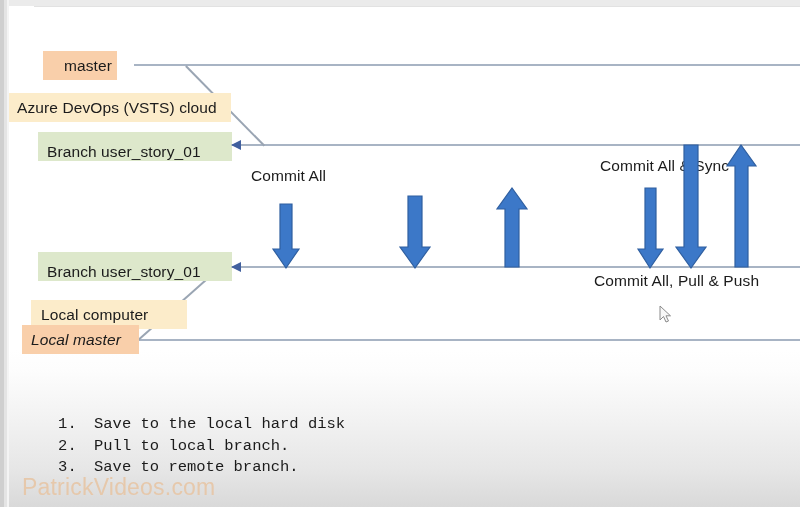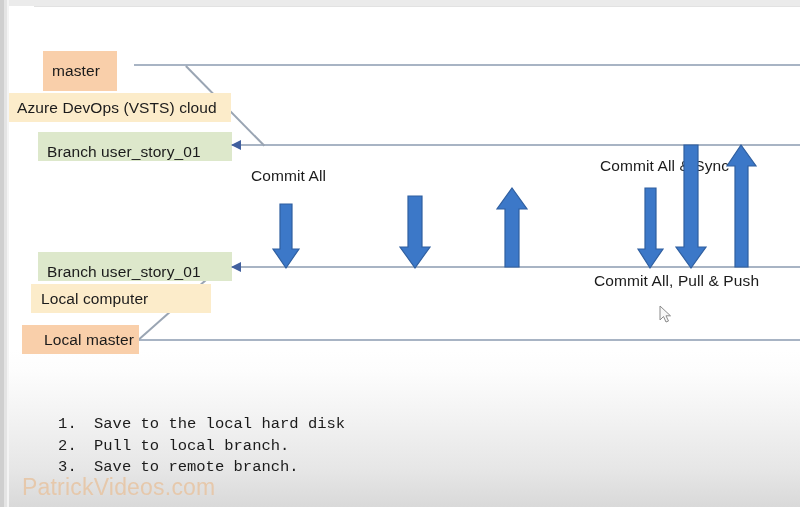--- a/index.html
+++ b/index.html
@@ -141,41 +141,41 @@
   <div class="top-frame-line"></div>
 
   <div class="tl" style="left:134px; top:64px; width:666px;"></div>
   <div class="tl" style="left:232px; top:144px; width:568px;"></div>
   <div class="tl" style="left:232px; top:266px; width:568px;"></div>
   <div class="tl" style="left:134px; top:339px; width:666px;"></div>
 
   <div class="diag" style="left:186px; top:65px; width:112px; transform:rotate(45.5deg);"></div>
   <div class="diag" style="left:137px; top:340px; width:110px; transform:rotate(-41.5deg);"></div>
 
-  <div class="box box-peach" style="left:43px; top:51px; width:74px; height:40px; padding-left:9px;">
+  <div class="box box-peach" style="left:43px; top:51px; width:74px; height:29px; padding-left:21px;">
     <span>master</span>
   </div>
 
   <div class="box box-cream" style="left:9px; top:93px; width:222px; height:29px; padding-left:8px;">
     <span>Azure DevOps (VSTS) cloud</span>
   </div>
 
   <div class="box box-green" style="left:38px; top:132px; width:194px; height:29px; padding-left:9px;">
     <span>Branch user_story_01</span>
   </div>
 
   <div class="box box-green" style="left:38px; top:252px; width:194px; height:29px; padding-left:9px;">
     <span>Branch user_story_01</span>
   </div>
 
-  <div class="box box-cream" style="left:31px; top:284px; width:180px; height:29px; padding-left:10px;">
+  <div class="box box-cream" style="left:31px; top:300px; width:156px; height:29px; padding-left:10px;">
     <span>Local computer</span>
   </div>
 
-  <div class="box box-peach" style="left:22px; top:325px; width:117px; height:29px; padding-left:22px;">
+  <div class="box box-peach" style="left:22px; top:325px; width:117px; height:29px; padding-left:9px;font-style:italic;">
     <span>Local master</span>
   </div>
 
   <div class="ann" style="left:251px; top:167px;">
     <span>Commit All</span>
   </div>
   <div class="ann" style="left:600px; top:157px;">
     <span>Commit All &amp; Sync</span>
   </div>
   <div class="ann" style="left:594px; top:272px;">

